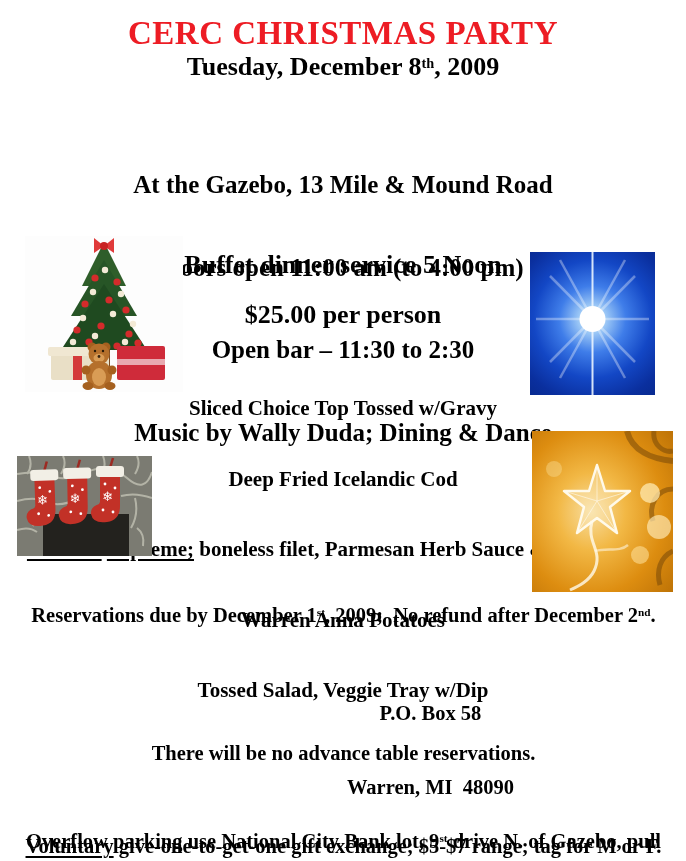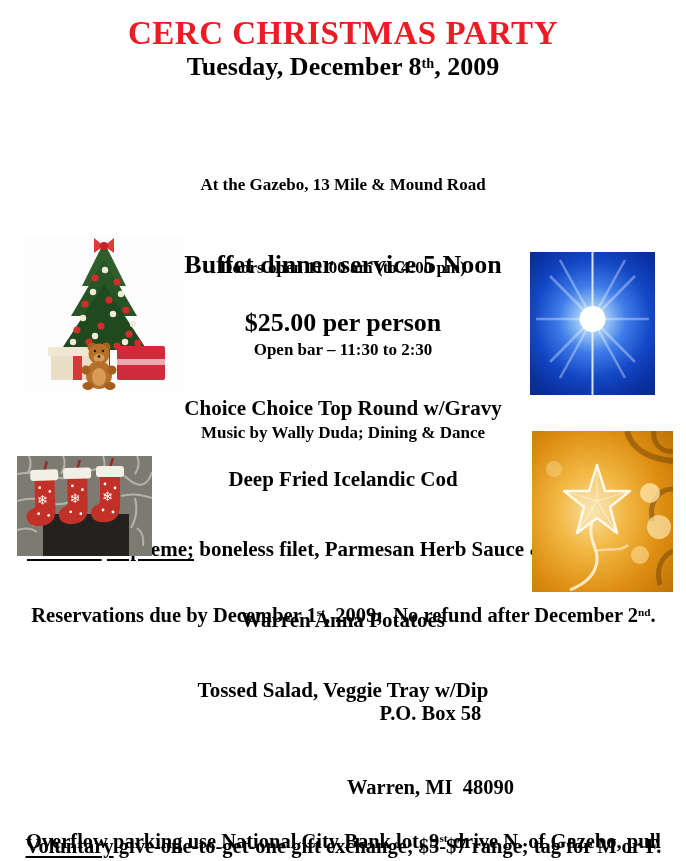--- a/index.html
+++ b/index.html
@@ -5,23 +5,23 @@
   html,body { margin:0; padding:0; background:#ffffff; }
   .page {
     position:relative; width:686px; height:861px; background:#ffffff;
     font-family:"Liberation Serif", serif; font-weight:bold; color:#000;
     overflow:hidden;
   }
   .c { position:absolute; left:0; right:0; text-align:center; white-space:pre-wrap; }
   .l { position:absolute; left:1px; right:0; text-align:center; white-space:pre-wrap; }
   .title { top:14px; font-size:33px; line-height:38px; color:#ed1c24; letter-spacing:.5px; }
   .date  { top:52px; font-size:26px; line-height:30px; }
-  .venue { top:116px; font-size:17px; line-height:27.5px; }
+  .venue { top:116px; font-size:25px; line-height:27.5px; }
   .buffet{ top:250px; font-size:26px; line-height:30px; }
-  .price { top:308px; font-size:26px; line-height:30px; }
+  .price { top:300px; font-size:26px; line-height:30px; }
   .menu  { top:350px; font-size:21px; line-height:23.5px; }
   .reservations { top:602px; font-size:20.5px; line-height:26px; }
   .checks { top:652px; font-size:20.5px; line-height:24.5px; }
   .checks .payee { position:absolute; left:174px; }
   .checks .addr  { margin-left:174px; }
   .noadvance { top:740px; font-size:20.5px; line-height:26px; }
   .overflow  { top:774px; font-size:20.5px; line-height:27px; }
   .voluntary { top:833px; font-size:20.5px; line-height:26px; }
   sup { font-size:.55em; vertical-align:baseline; position:relative; top:-.5em; }
   .u { text-decoration:underline; text-decoration-thickness:2px; text-underline-offset:3px; }
@@ -120,21 +120,21 @@
       </g>
       <line x1="62.5" y1="0" x2="62.5" y2="143" stroke="#eaf4ff" stroke-opacity="0.9" stroke-width="2"></line>
       <circle cx="62.5" cy="67" r="13" fill="#ffffff"></circle>
     </svg>
   </div>
 
   <div class="c buffet">Buffet dinner service 5 Noon</div>
   <div class="c price">$25.00 per person</div>
 
   <div class="c menu">
-    <div>Choice Choice Top Round w/Gravy</div>
+    <div>Sliced Choice Top Tossed w/Gravy</div>
     <div>Deep Fried Icelandic Cod</div>
     <div><span class="u">Chicken</span><span> </span><span class="u">Supreme;</span><span> boneless filet, Parmesan Herb Sauce &amp; Mushrooms</span></div>
     <div>Warren Anna Potatoes</div>
     <div>Tossed Salad, Veggie Tray w/Dip</div>
     
     
     
   </div>
 
   <div class="img" id="img-stockings">
@@ -220,20 +220,21 @@
     </svg>
   </div>
 
   <div class="l reservations"><span>Reservations due by December 1</span><sup>st</sup><span>, 2009;  No refund after December 2</span><sup>nd</sup><span>.</span></div>
 
   <div class="l checks">
     <div class="addr">P.O. Box 58</div>
     <div class="addr">Warren, MI  48090</div>
   </div>
 
+  <div class="l noadvance">There will be no advance table reservations.</div>
 
   <div class="l overflow">
     <div><span>Overflow parking use National City Bank lot, 9</span><sup>st</sup><span> drive N. of Gazebo, pull</span></div>
     
   </div>
 
   <div class="l voluntary"><span class="u">Voluntary</span><span> give-one-to-get-one gift exchange; $5-$7 range; tag for M or F.</span></div>
 
 </div>
 

